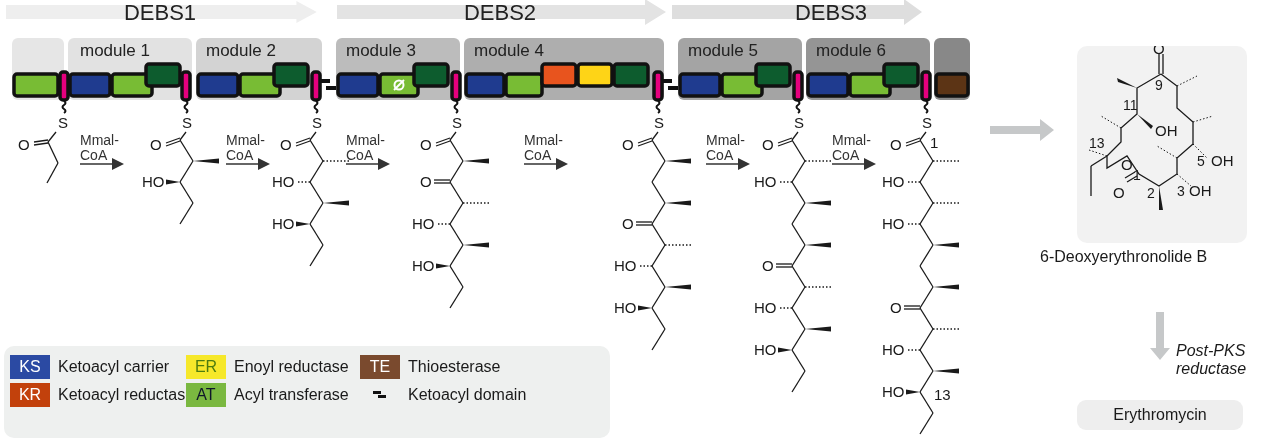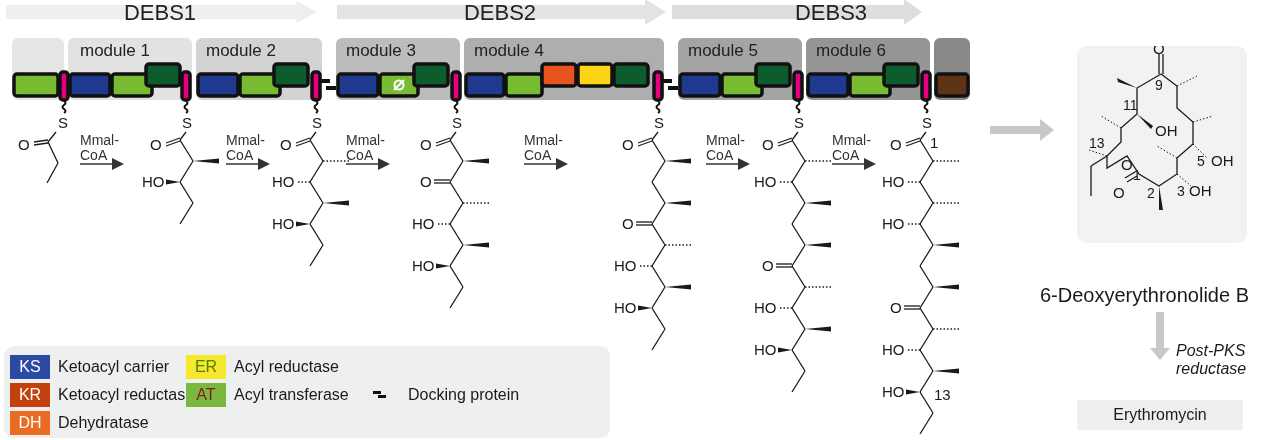--- a/index.html
+++ b/index.html
@@ -8,23 +8,23 @@
   .abs { position: absolute; }
   svg text { font-family: "Liberation Sans", sans-serif; }
   .legend { position: absolute; left: 4px; top: 346px; width: 606px; height: 92px;
             background: #eef0ef; border-radius: 10px; }
   .lg-item { position: absolute; height: 26px; display: flex; align-items: center; justify-content: space-between; }
   .lg-sw { height: 24px; display: flex; align-items: center; justify-content: center;
            color: #fff; font-size: 16px; padding: 0 4px; }
   .lg-lbl { font-size: 16px; margin-left: 8px; white-space: nowrap; }
   .product-box { position: absolute; left: 1077px; top: 46px; width: 170px; height: 197px;
                  background: #f2f2f2; border-radius: 10px; }
-  .product-name { position: absolute; left: 1040px; top: 248px; font-size: 20px; white-space: nowrap; margin-top: 36px; }
+  .product-name { position: absolute; left: 1040px; top: 248px; font-size: 16px; white-space: nowrap; }
   .ery-box { position: absolute; left: 1077px; top: 400px; width: 166px; height: 30px;
-             background: #eeeeee; border-radius: 2px; display: flex; align-items: center;
+             background: #eeeeee; border-radius: 9px; display: flex; align-items: center;
              justify-content: center; font-size: 16px; }
   .tailor { position: absolute; left: 1176px; top: 318px; font-size: 16px; font-style: italic;
             line-height: 18px; margin-top: 24px; }
 </style>
 </head>
 <body>
 
 <svg class="abs" style="left:0;top:0" width="1267" height="440">
 
   <g>
@@ -348,34 +348,34 @@
 
 <div class="legend">
   <div class="lg-item" style="left:6px;top:8px">
     <span class="lg-sw" style="width:32px;background:#2b4aa3">KS</span>
     <span class="lg-lbl">Ketoacyl carrier</span>
   </div>
   <div class="lg-item" style="left:6px;top:36px">
     <span class="lg-sw" style="width:32px;background:#c2410c">KR</span>
     <span class="lg-lbl">Ketoacyl reductase</span>
   </div>
-  <div class="lg-item" style="left:6px;top:64px">
-    <span class="lg-sw" style="width:32px;background:#ea6b24">DH</span>
-    <span class="lg-lbl">Dehydratase</span>
-  </div>
   <div class="lg-item" style="left:182px;top:8px">
     <span class="lg-sw" style="width:32px;background:#f6e82a;color:#4d7c0f">ER</span>
-    <span class="lg-lbl">Acyl reductase</span>
+    <span class="lg-lbl">Enoyl reductase</span>
   </div>
   <div class="lg-item" style="left:182px;top:36px">
-    <span class="lg-sw" style="width:32px;background:#7ab840;color:#7f1d1d">AT</span>
+    <span class="lg-sw" style="width:32px;background:#7ab840;color:#0f172a">AT</span>
     <span class="lg-lbl">Acyl transferase</span>
+  </div>
+  <div class="lg-item" style="left:356px;top:8px">
+    <span class="lg-sw" style="width:32px;background:#7a4a2e">TE</span>
+    <span class="lg-lbl">Thioesterase</span>
   </div>
   <div class="lg-item" style="left:356px;top:36px">
     <span style="width:40px;display:flex;justify-content:center">
       <svg width="14" height="10">
           <rect x="0" y="1" width="8" height="3" fill="#111"></rect>
           <rect x="5" y="5" width="8" height="3" fill="#111"></rect>
         </svg>
     </span>
-    <span class="lg-lbl">Docking protein</span>
+    <span class="lg-lbl">Ketoacyl domain</span>
   </div>
 </div>
 
 </body></html>

